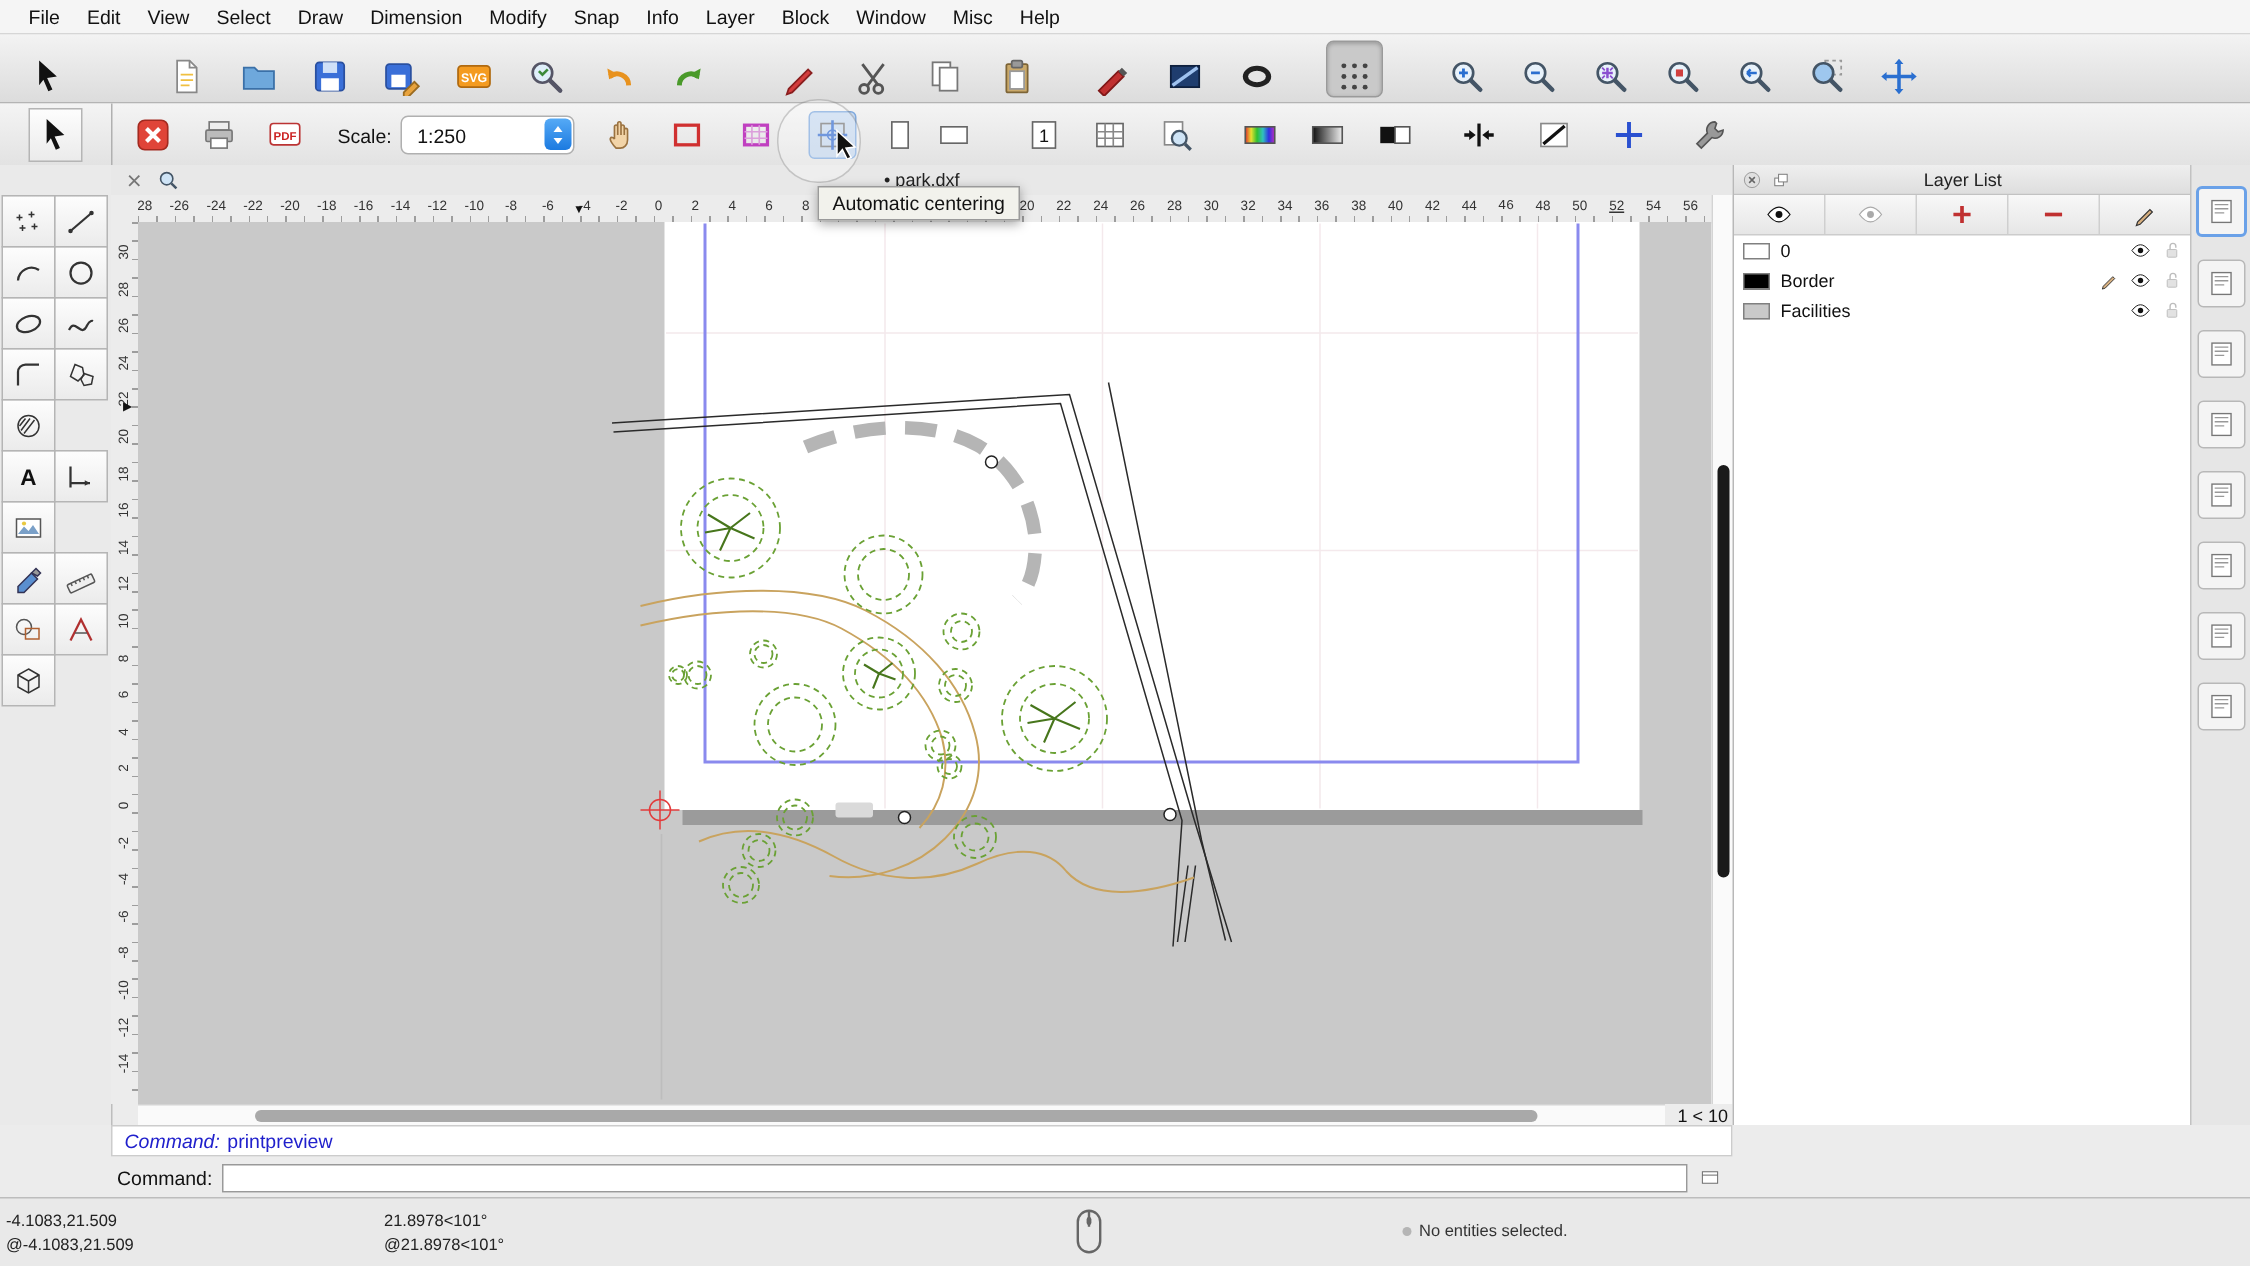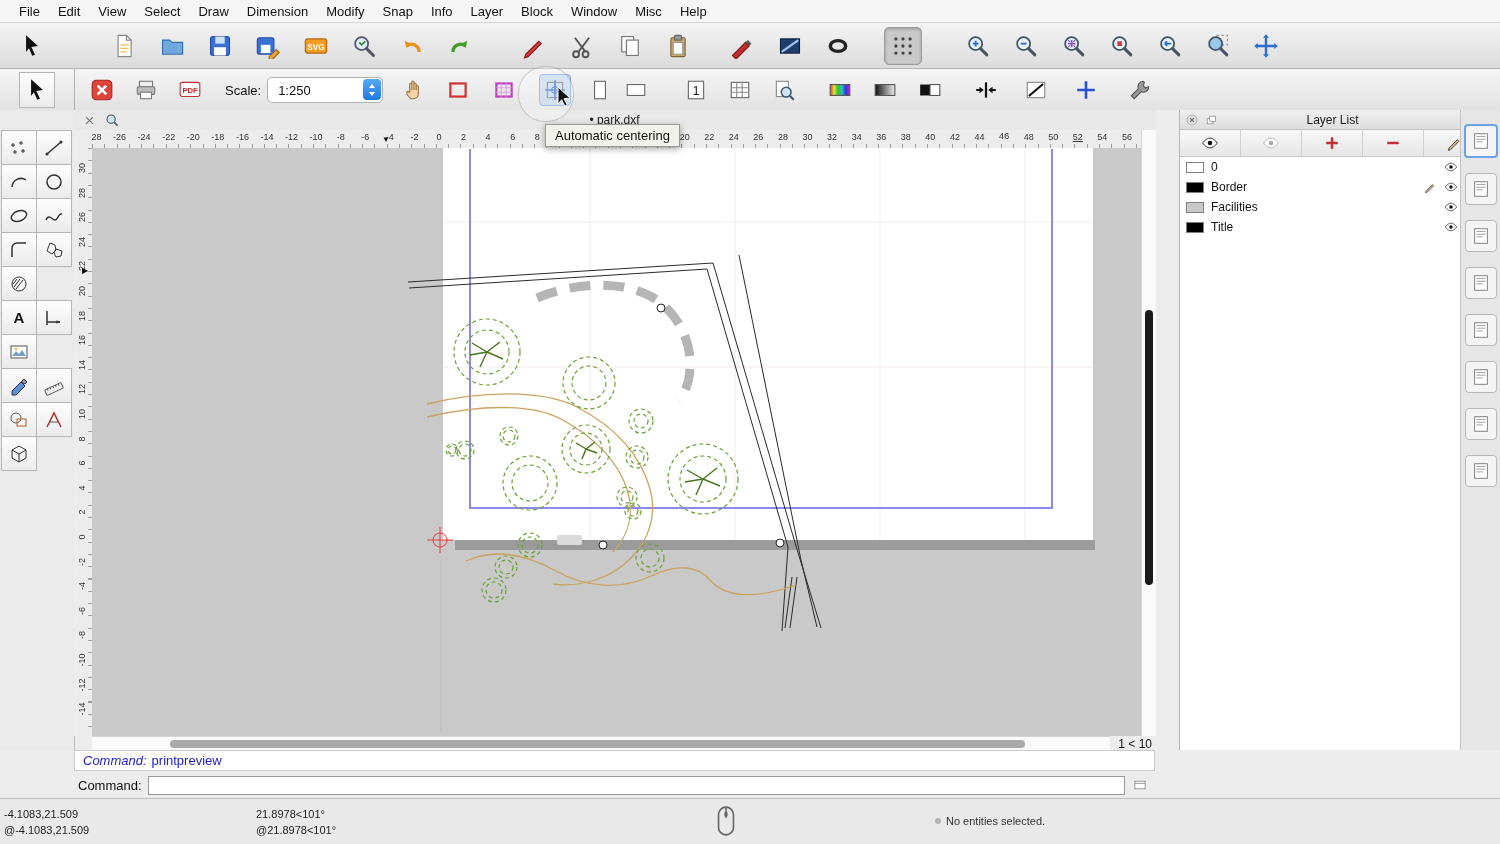--- a/index.html
+++ b/index.html
@@ -9,21 +9,21 @@
   .ic{width:26px;height:26px;display:block;}
 
   
   .menubar{height:22px;background:#f5f5f5;border-bottom:1px solid #d6d6d6;
     display:flex;align-items:center;padding-left:10px;}
   .menu-item{padding:0 9px;font-size:13px;}
 
   
   .toolbar1{height:45px;background:linear-gradient(#f3f3f3,#dcdcdc);
     border-bottom:1px solid #b4b4b4;display:flex;align-items:center;padding-left:14px;}
-  .tbtn{width:36px;height:36px;display:flex;align-items:center;justify-content:center;
+  .tbtn{width:36px;height:36px;display:flex;align-items:flex-end;justify-content:center;
     border-radius:5px;margin-right:12px;flex:0 0 auto;}
   .tbtn.pressed{background:#c9c9c9;border:1px solid #9a9a9a;
     box-shadow:inset 0 1px 3px rgba(0,0,0,.25);}
 
   
   .toolbar2{height:42px;background:linear-gradient(#f4f4f4,#e2e2e2);
     border-bottom:1px solid #aeaeae;display:flex;align-items:center;position:relative;}
   .pointer-box{width:74px;height:42px;border-right:1px solid #b0b0b0;
     display:flex;align-items:center;justify-content:center;flex:0 0 auto;}
   .pcellish{width:34px;height:34px;border:1px solid #b5b5b5;
@@ -76,21 +76,21 @@
   .vscroll{position:absolute;left:1141px;top:20px;width:14px;height:606px;background:#fafafa;
     border-left:1px solid #d4d4d4;}
   .vthumb{position:absolute;left:3px;top:180px;width:8px;height:275px;background:#1a1a1a;border-radius:4px;}
   .hscroll{position:absolute;left:92px;top:626px;width:1018px;height:14px;background:#fafafa;
     border-top:1px solid #d4d4d4;}
   .hthumb{position:absolute;left:78px;top:3px;width:855px;height:8px;background:#a9a9a9;border-radius:4px;}
   .page-ind{position:absolute;left:1090px;top:627px;width:62px;text-align:right;font-size:12px;color:#111;}
 
   
   .layer-panel{position:absolute;left:1155px;top:0;width:305px;height:640px;background:#fff;
-    border-left:1px solid #b8b8b8;margin-left:24px;}
+    border-left:1px solid #b8b8b8;}
   .lp-header{height:19px;background:linear-gradient(#efefef,#dedede);border-bottom:1px solid #c2c2c2;
     display:flex;align-items:center;position:relative;font-size:12px;}
   .lp-hbtn{width:14px;height:14px;margin-left:5px;display:flex;z-index:2;}
   .lp-hbtn .ic{width:14px;height:14px;}
   .lp-title{position:absolute;left:0;width:100%;text-align:center;color:#222;}
   .lp-toolbar{height:26px;display:flex;background:linear-gradient(#f8f8f8,#e6e6e6);
     border-bottom:1px solid #cccccc;}
   .lp-tbtn{flex:1;border-right:1px solid #cfcfcf;display:flex;align-items:center;justify-content:center;}
   .lp-tbtn .ic{width:18px;height:18px;}
   .lp-row{height:20px;display:flex;align-items:center;padding:0 6px;font-size:12px;gap:7px;}
@@ -854,36 +854,20 @@
               <circle cx="11" cy="11" r="2.8" fill="#111"></circle>
             </svg>
           </span>
           <span class="rowic lockic">
             <svg class="ic" viewBox="0 0 22 22">
               <rect x="6" y="10" width="10" height="8" rx="1" fill="#ccc" stroke="#888"></rect>
               <path d="M9 10V6.5a3 3 0 016 0V8" fill="none" stroke="#888" stroke-width="1.5"></path>
             </svg>
           </span>
         </div>
-        <div class="lp-row">
-          <span class="swatch" style="background:#000000"></span>
-          <span class="lp-name">Title</span>
-          <span class="rowic">
-            <svg class="ic" viewBox="0 0 22 22">
-              <path d="M2 11c3-4 6-6 9-6s6 2 9 6c-3 4-6 6-9 6s-6-2-9-6z" fill="#fff" stroke="#111"></path>
-              <circle cx="11" cy="11" r="2.8" fill="#111"></circle>
-            </svg>
-          </span>
-          <span class="rowic lockic">
-            <svg class="ic" viewBox="0 0 22 22">
-              <rect x="6" y="10" width="10" height="8" rx="1" fill="#ccc" stroke="#888"></rect>
-              <path d="M9 10V6.5a3 3 0 016 0V8" fill="none" stroke="#888" stroke-width="1.5"></path>
-            </svg>
-          </span>
-        </div>
       </div>
   </div>
 
   <div class="dock">
       <div class="dock-btn active">
         <svg class="ic" viewBox="0 0 22 22">
           <rect x="4" y="3" width="14" height="16" fill="#fff" stroke="#777"></rect>
           <path d="M6 6h10M6 9h10M6 12h7" stroke="#999"></path>
         </svg>
       </div>

